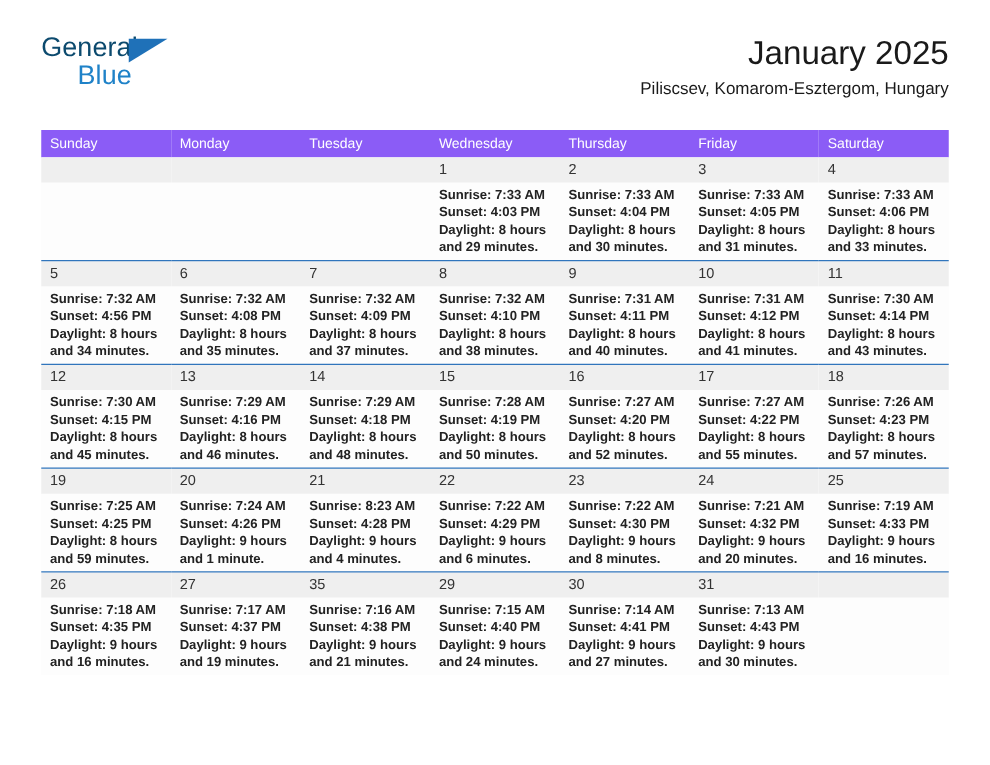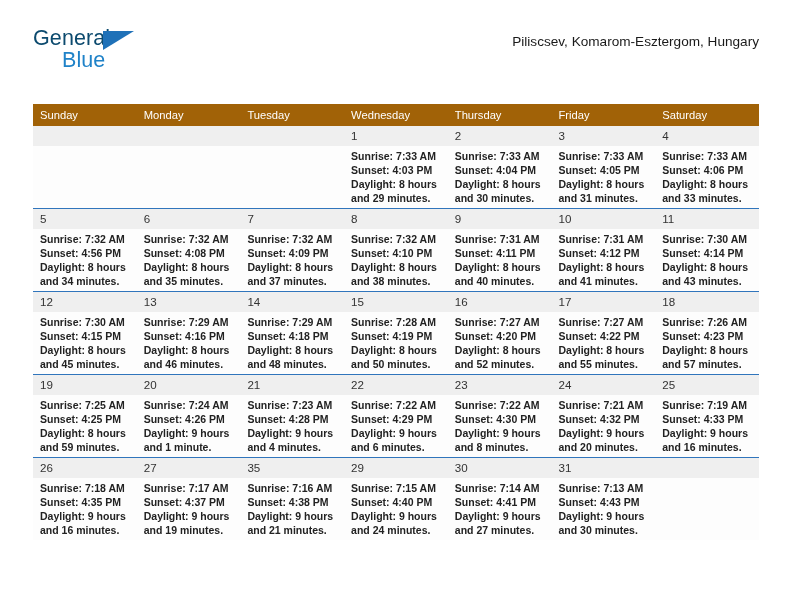--- a/index.html
+++ b/index.html
@@ -88,21 +88,21 @@
   
   .calendar {
     position: absolute;
     left: 33px;
     top: 104px;
     width: 726px;
     border-collapse: collapse;
     table-layout: fixed;
   }
   .calendar th {
-    background: #a16207;
+    background: #8b5cf6;
     color: #ffffff;
     font-size: 11.2px;
     font-weight: normal;
     text-align: left;
     padding: 5px 0 5px 7px;
     height: 12px;
     border: none;
   }
   .calendar td {
     vertical-align: top;
@@ -145,20 +145,21 @@
 
   <div class="header">
 
     <div class="brand">
       <span class="brand-general">General</span>
       <span class="brand-tri"></span>
       <span class="brand-blue">Blue</span>
     </div>
 
     <div class="title-wrap">
+      <div class="cal-title">January 2025</div>
       <div class="cal-subtitle">Piliscsev, Komarom-Esztergom, Hungary</div>
     </div>
 
   </div>
 
   <table class="calendar">
     <colgroup>
       <col style="width:14.2857%">
         <col style="width:14.2857%">
         <col style="width:14.2857%">
@@ -371,21 +372,21 @@
             <div class="cell-body">
               <div>Sunrise: 7:24 AM</div>
               <div>Sunset: 4:26 PM</div>
               <div>Daylight: 9 hours</div>
               <div>and 1 minute.</div>
             </div>
           </td>
           <td>
             <div class="daynum">21</div>
             <div class="cell-body">
-              <div>Sunrise: 7:23 AM</div>
+              <div>Sunrise: 8:23 AM</div>
               <div>Sunset: 4:28 PM</div>
               <div>Daylight: 9 hours</div>
               <div>and 4 minutes.</div>
             </div>
           </td>
           <td>
             <div class="daynum">22</div>
             <div class="cell-body">
               <div>Sunrise: 7:22 AM</div>
               <div>Sunset: 4:29 PM</div>

